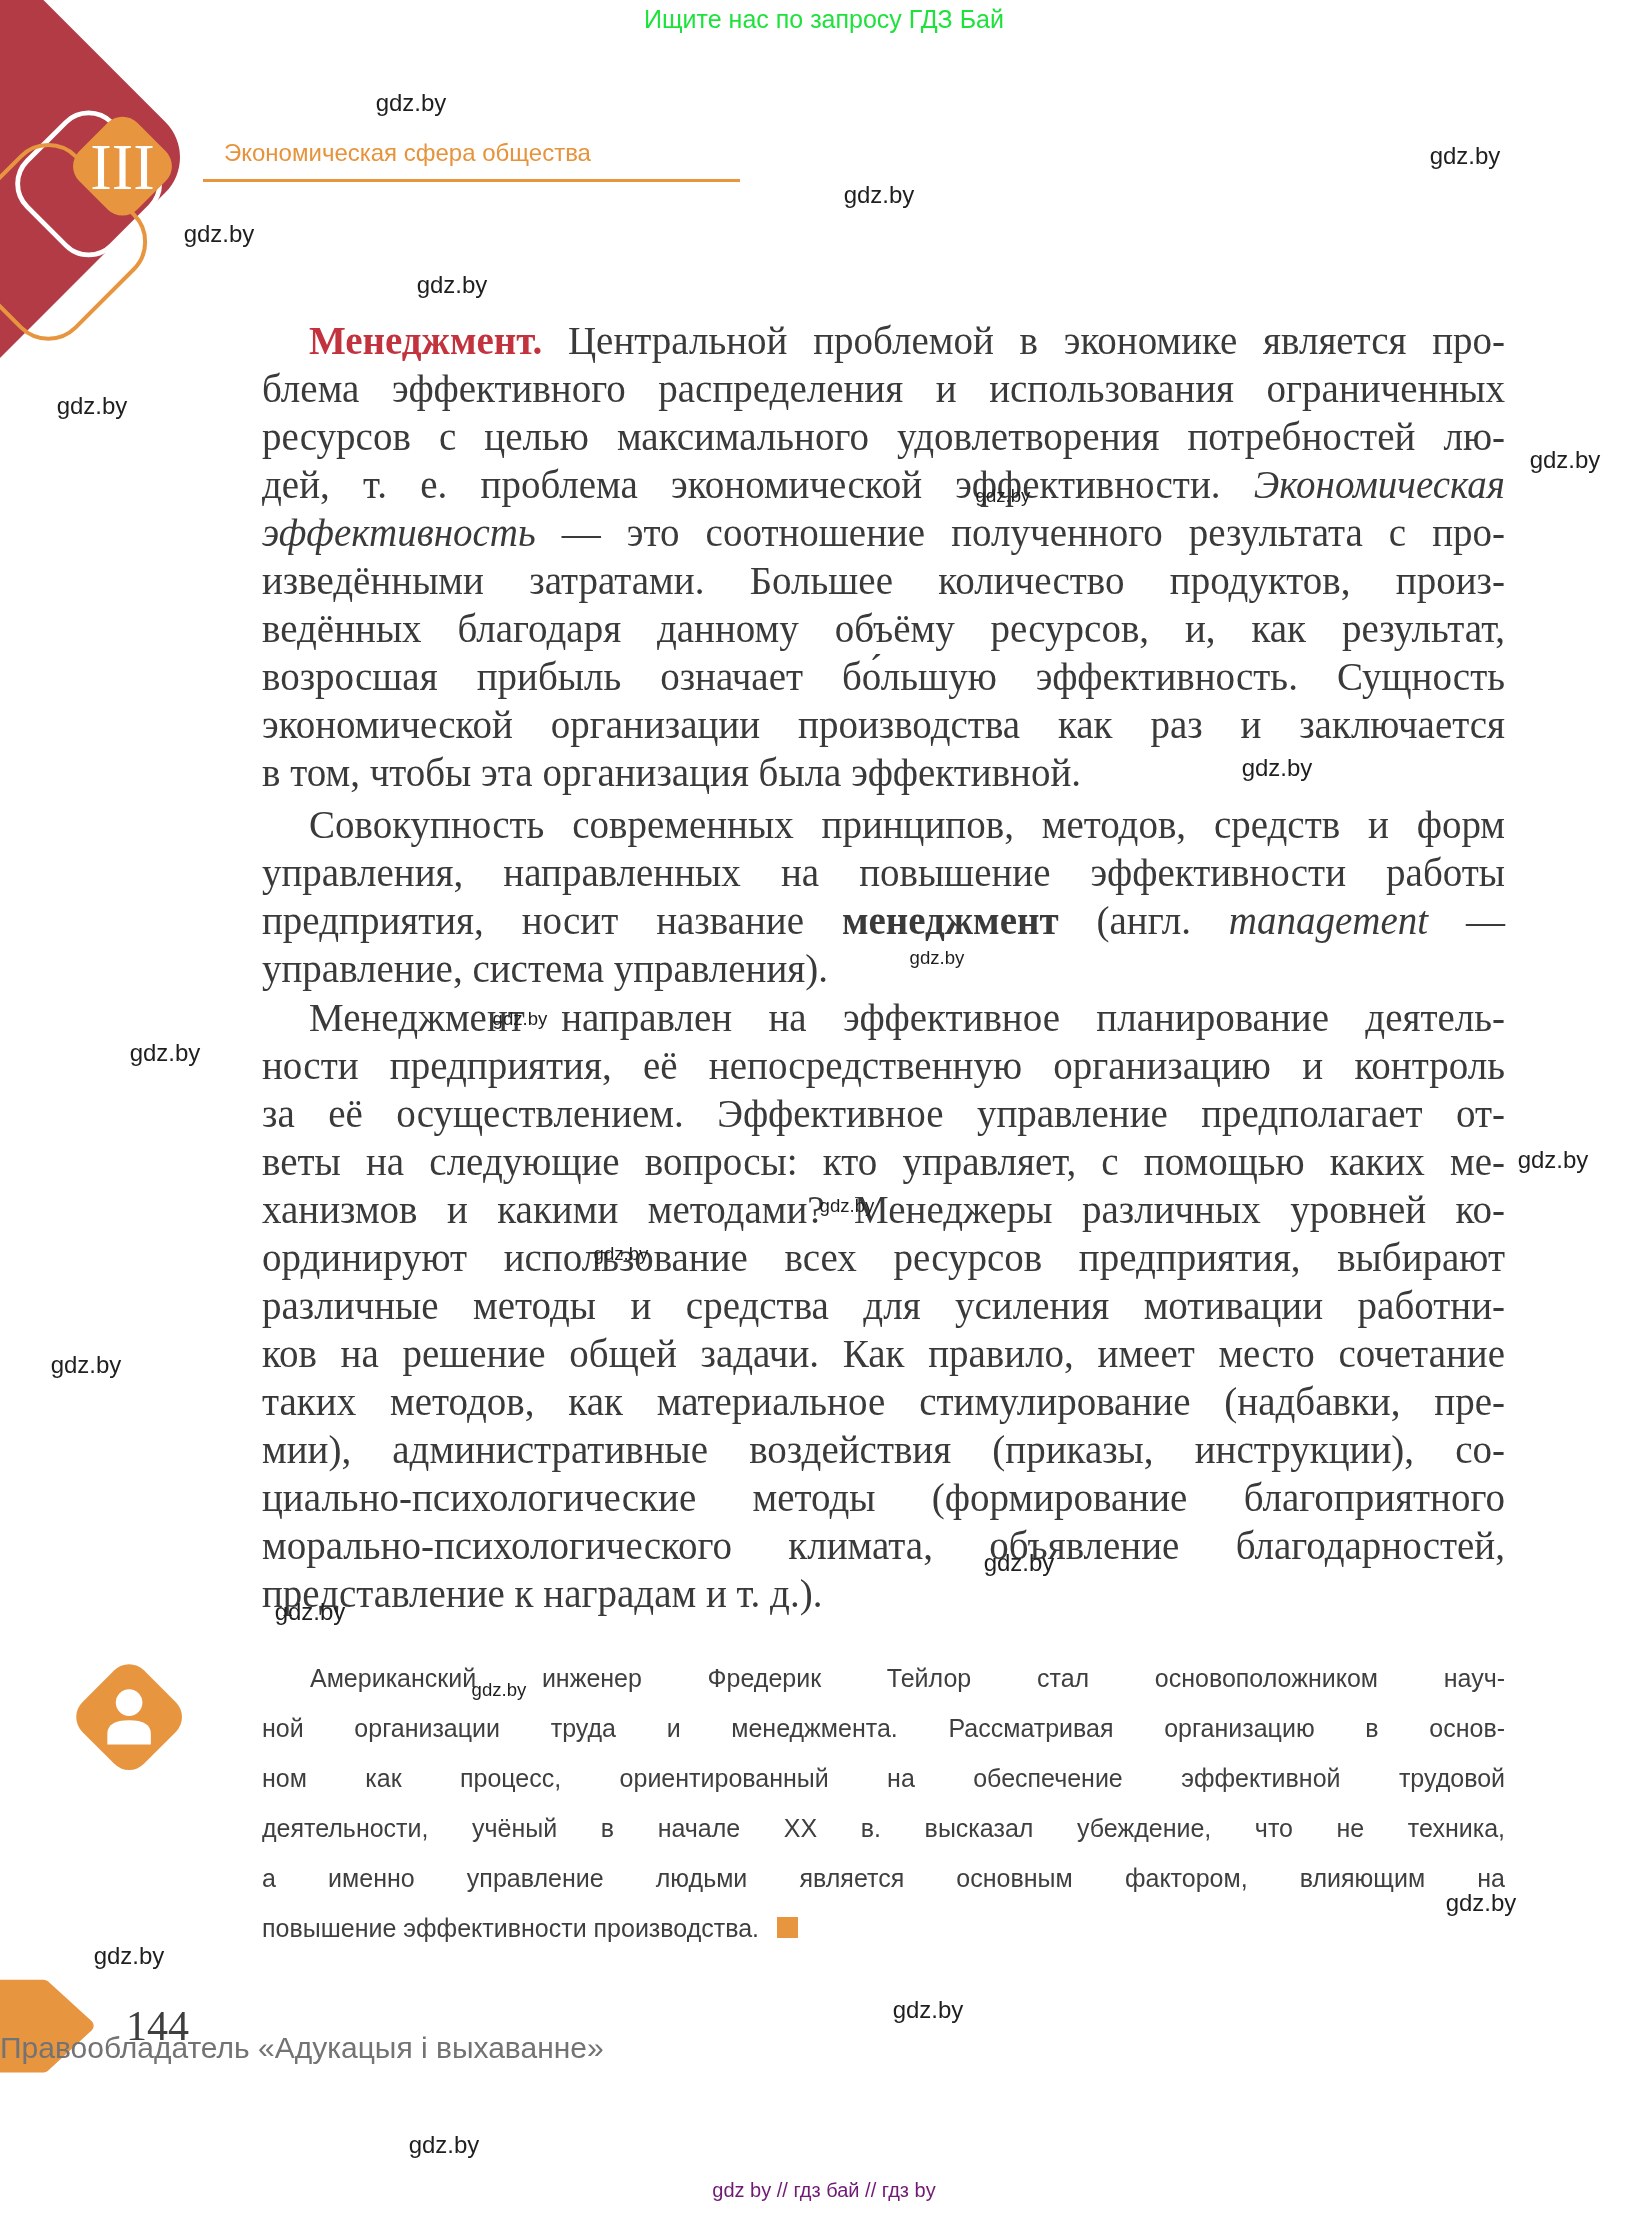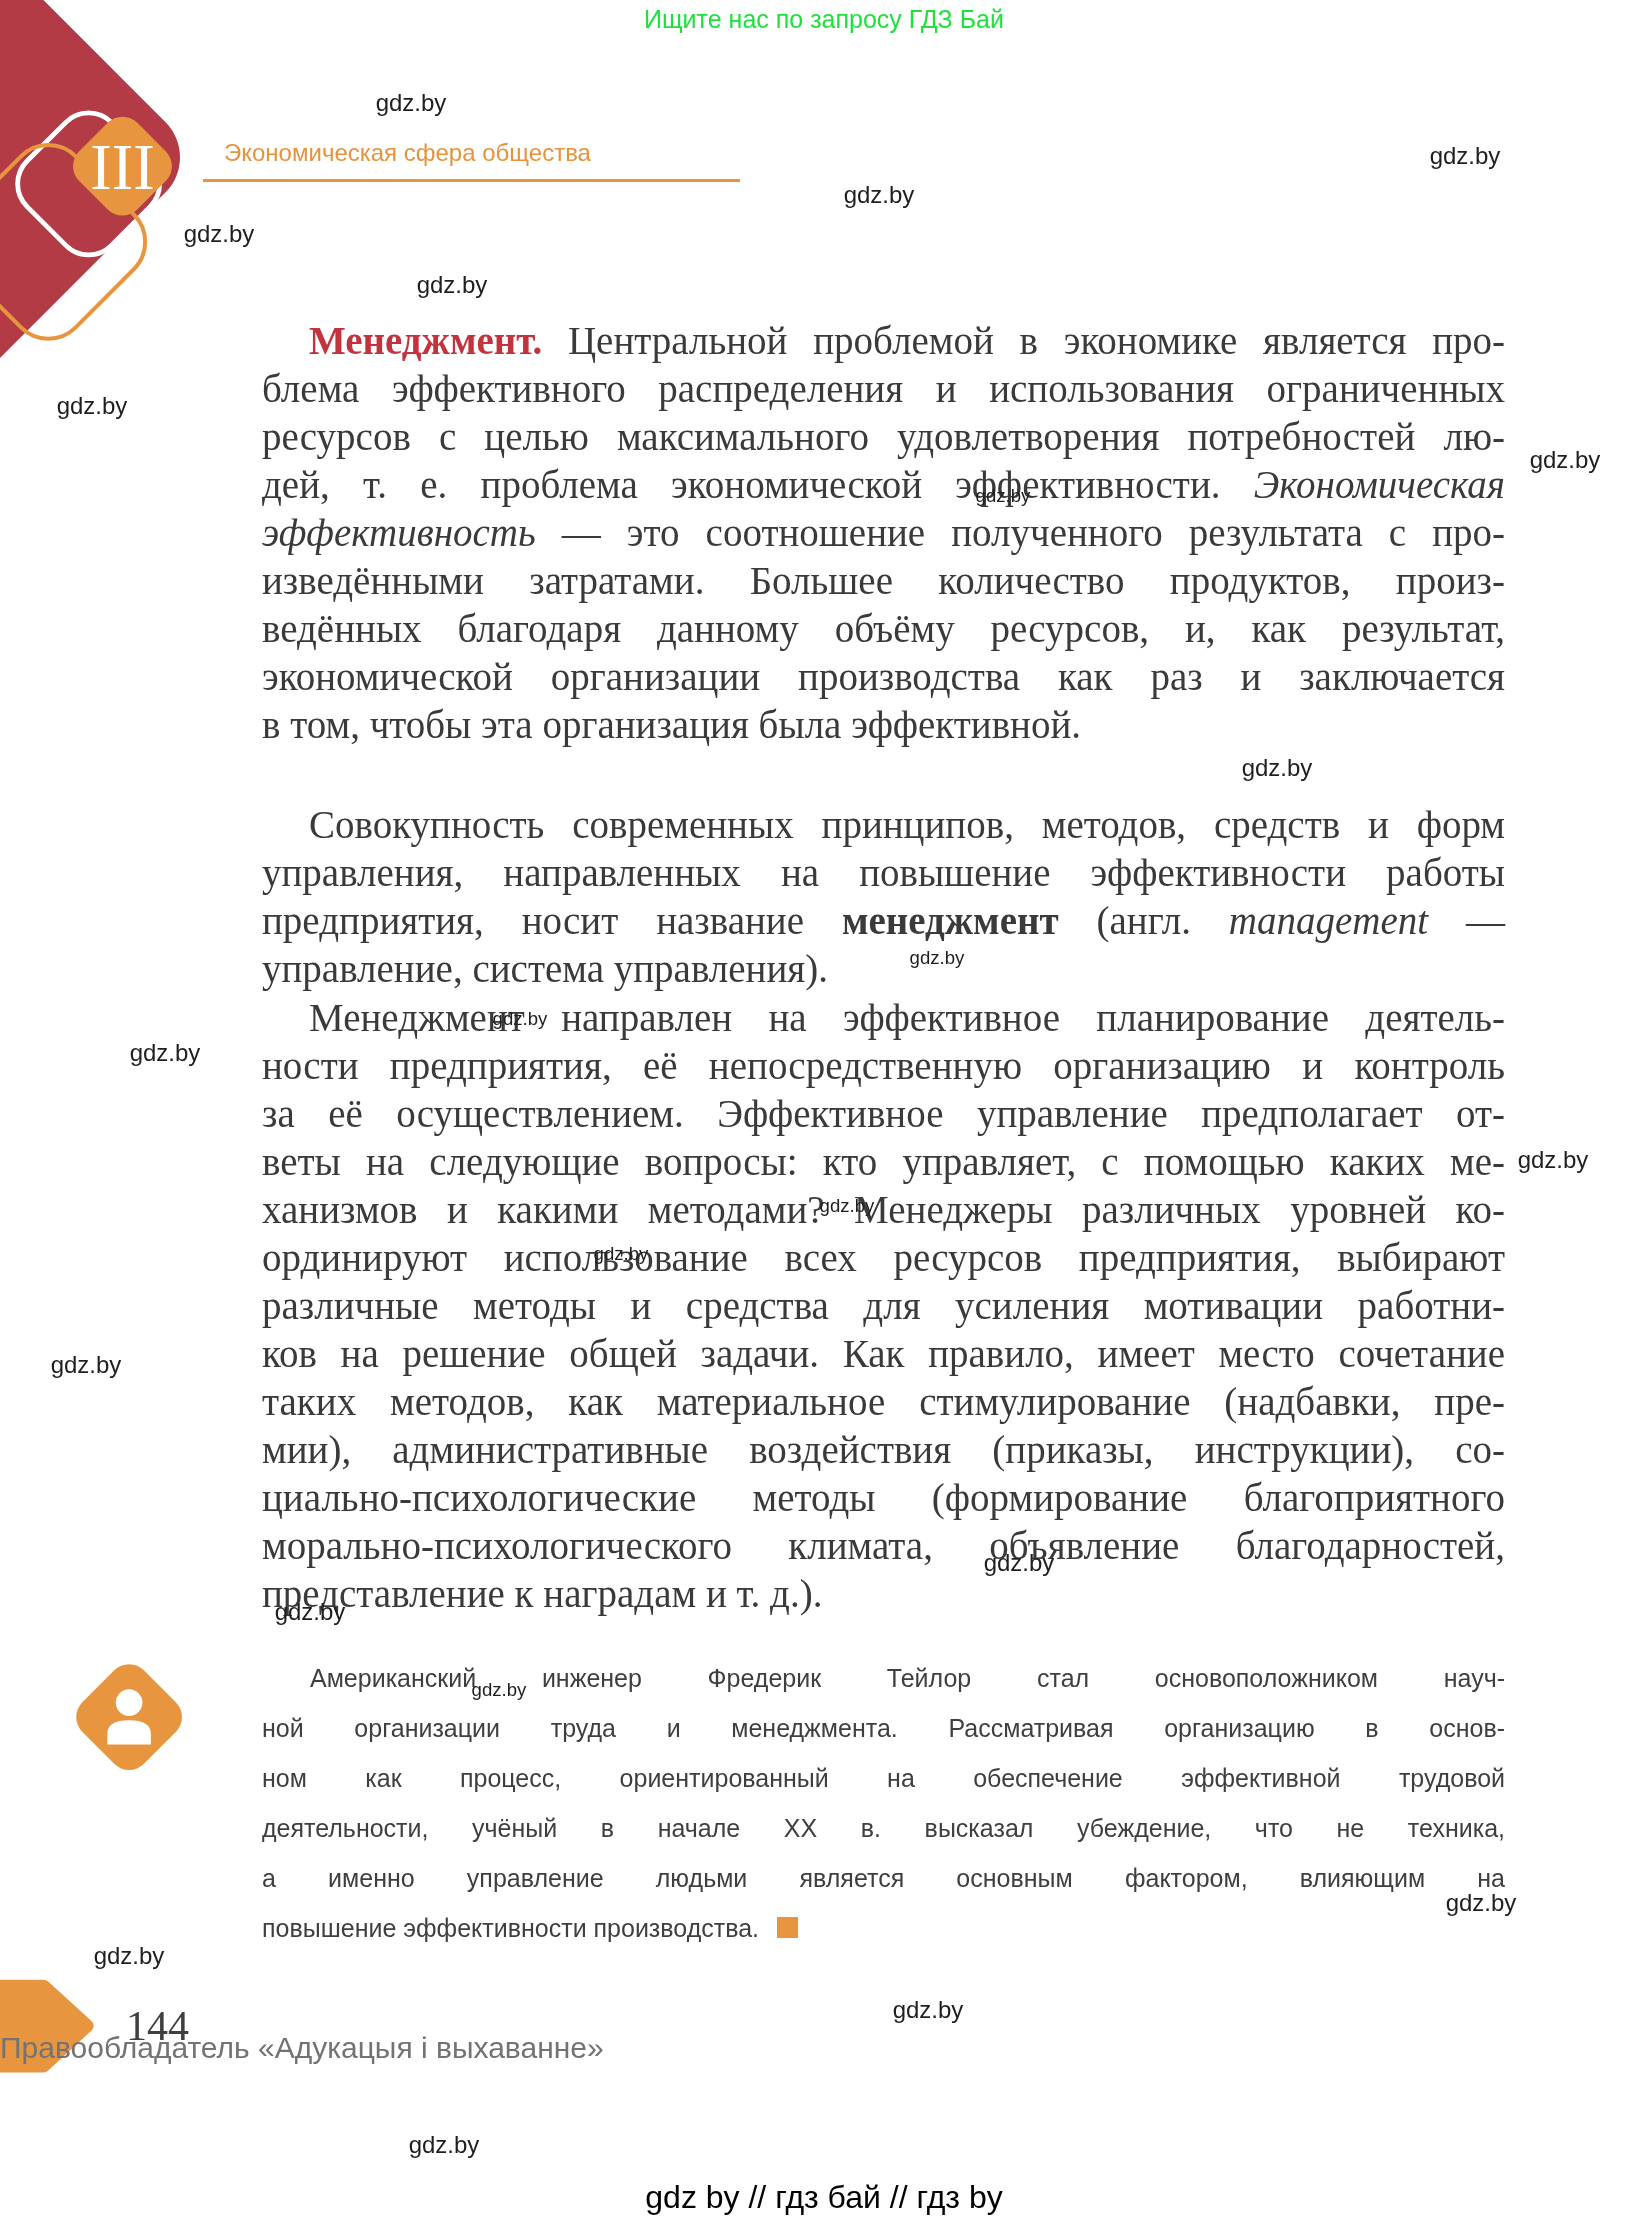--- a/index.html
+++ b/index.html
@@ -55,21 +55,21 @@
   .page-number{
     position:absolute;left:118px;top:2002px;
     font-family:"Liberation Serif", serif;font-size:42px;color:#3F3F3F;margin-left:8px;
   }
   .copyright-line{
     position:absolute;left:0;top:2031px;width:100%;text-align:left;
     font-size:30px;color:#737373;
   }
   .footer-links{
     position:absolute;left:0;top:2179px;width:100%;text-align:center;
-    font-size:32px;color:#000000;
+    font-size:20px;color:#701a75;
   }
   
   #wm-layer{position:absolute;left:0;top:0;width:100%;height:100%;pointer-events:none;}
   .wm{
     position:absolute;transform:translate(-50%,-50%);
     font-family:"Liberation Sans", sans-serif;color:#1F1F1F;white-space:nowrap;
   }
   .wm.medium{font-size:24px;}
   .wm.small{font-size:18.6px;}
 </style>
@@ -98,20 +98,21 @@
 <div class="chapter-underline"></div>
 
 <div class="para p1">
     <div class="tl first"><span class="lead-word">Менеджмент.</span> Центральной проблемой в экономике является про-</div>
     <div class="tl">блема эффективного распределения и использования ограниченных</div>
     <div class="tl">ресурсов с целью максимального удовлетворения потребностей лю-</div>
     <div class="tl">дей, т. е. проблема экономической эффективности. <i>Экономическая</i></div>
     <div class="tl"><i>эффективность</i> — это соотношение полученного результата с про-</div>
     <div class="tl">изведёнными затратами. Большее количество продуктов, произ-</div>
     <div class="tl">ведённых благодаря данному объёму ресурсов, и, как результат,</div>
+    <div class="tl">возросшая прибыль означает бо́льшую эффективность. Сущность</div>
     <div class="tl">экономической организации производства как раз и заключается</div>
     <div class="tl last">в том, чтобы эта организация была эффективной.</div>
   </div>
 <div class="para p2">
     <div class="tl first">Совокупность современных принципов, методов, средств и форм</div>
     <div class="tl">управления, направленных на повышение эффективности работы</div>
     <div class="tl">предприятия, носит название <b>менеджмент</b> (англ. <i>management</i> —</div>
     <div class="tl last">управление, система управления).</div>
   </div>
 <div class="para p3">

